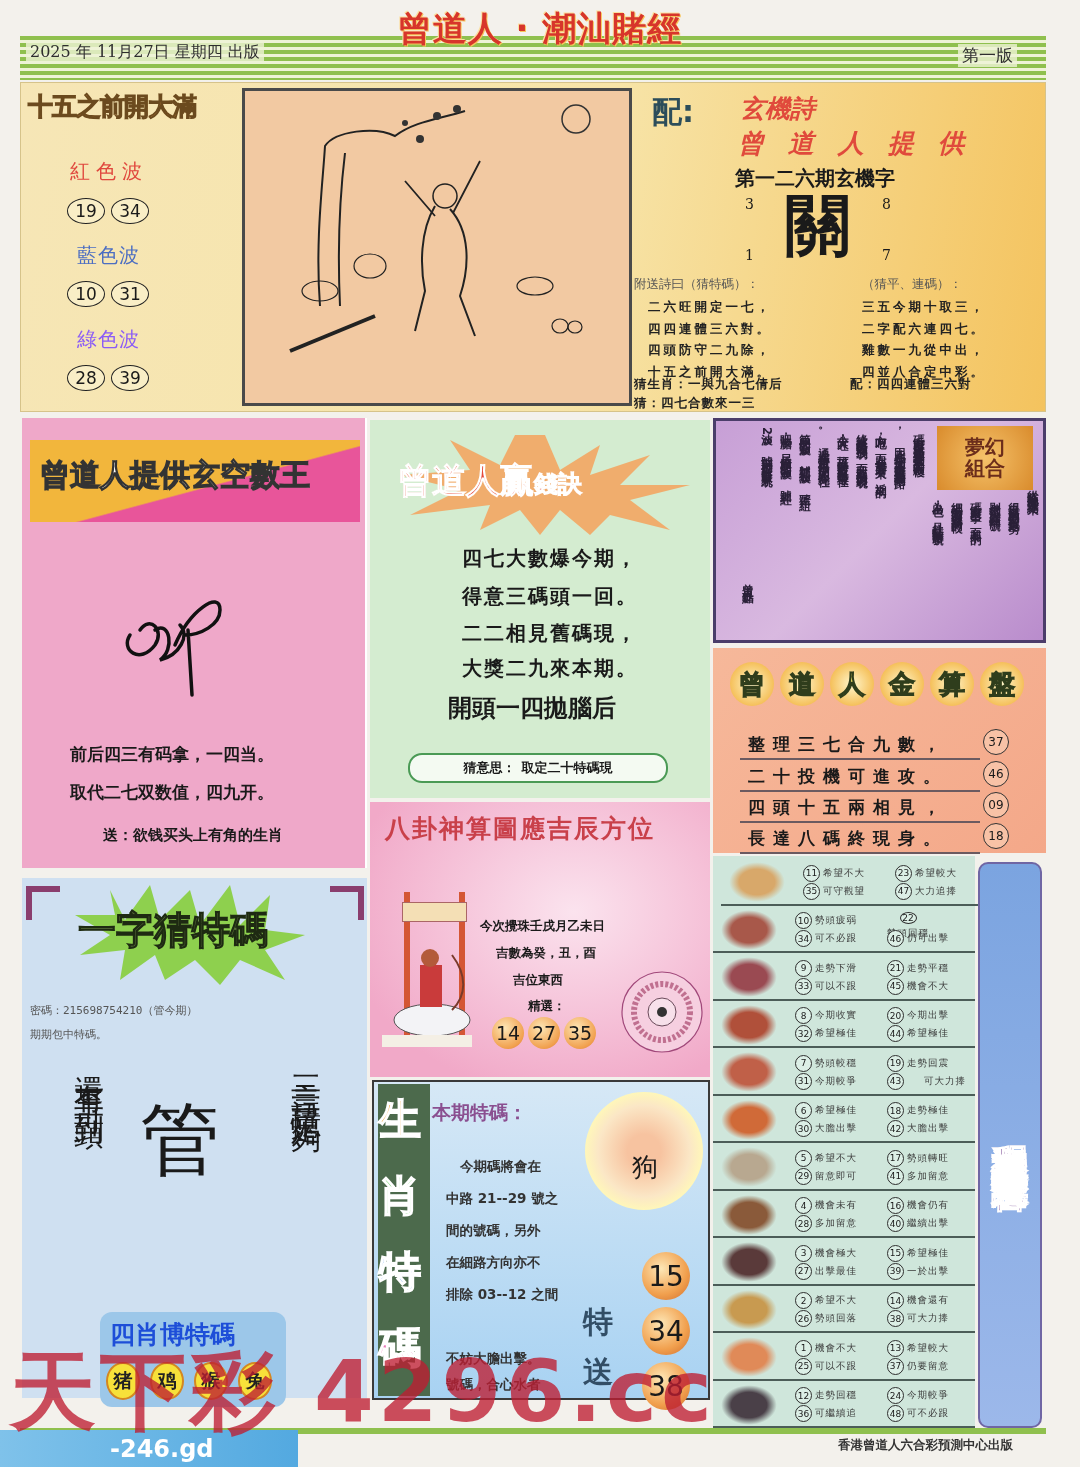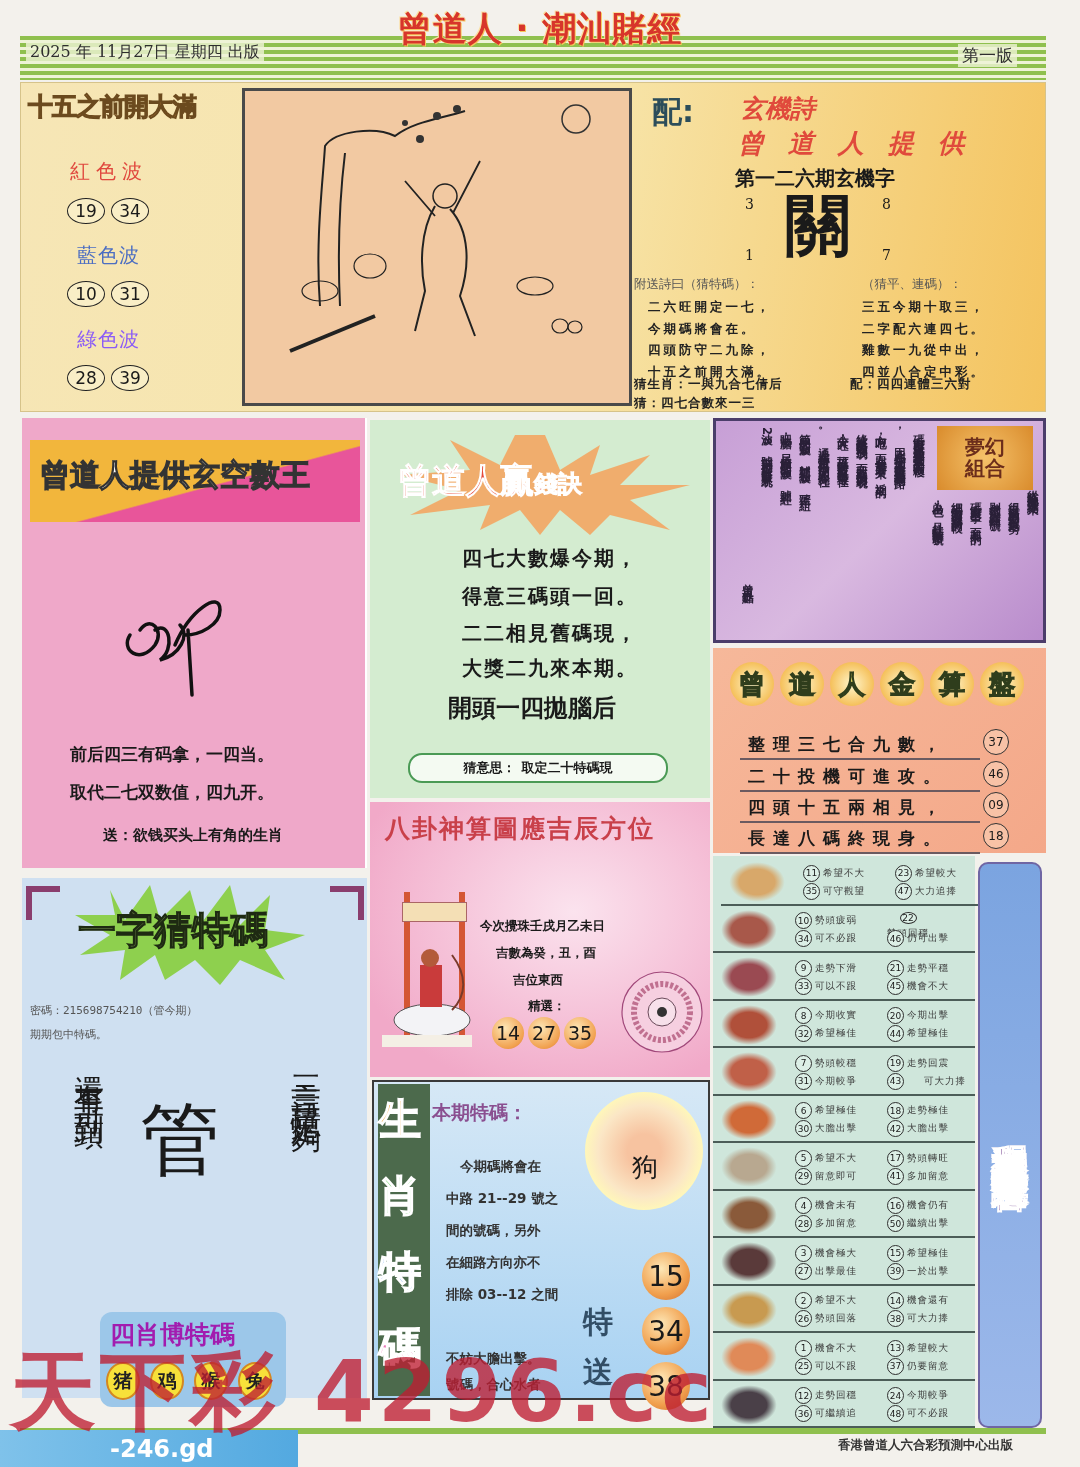--- a/index.html
+++ b/index.html
@@ -188,21 +188,21 @@
   }
   .small-note { font-size: 11px; color: #555; font-family: "DejaVu Sans Mono", monospace; }
   .vtext { writing-mode: vertical-rl; font-size: 30px; letter-spacing: 8px; font-family: "DejaVu Sans", sans-serif; }
   .big-guan { left: 140px; top: 1100px; font-size: 80px; font-family: "DejaVu Sans", sans-serif; line-height: 1; }
   .four-box {
     left: 100px; top: 1312px; width: 186px; height: 95px; border-radius: 12px;
     background: #9cc7e9;
   }
   .four-title {
     left: 110px; top: 1318px; font-family: "DejaVu Sans", sans-serif; font-weight: bold; font-size: 25px;
-    color: #a21caf;
+    color: #1d4ed8;
   }
   .yellow-ball {
     width: 34px; height: 38px; border-radius: 50%; background: #f7e13a; border: 2px solid #d48722;
     display: flex; align-items: center; justify-content: center; font-size: 19px; font-weight: bold;
     font-family: "DejaVu Sans", sans-serif; color: #222;
   }
 
   
   .zodiac-special-panel {
     left: 372px; top: 1080px; width: 338px; height: 320px;
@@ -329,21 +329,21 @@
 <div class="abs mystic-num" style="left:745px;top:196px;">3</div>
 <div class="abs mystic-num" style="left:882px;top:196px;">8</div>
 <div class="abs mystic-num" style="left:745px;top:247px;">1</div>
 <div class="abs mystic-num" style="left:882px;top:247px;">7</div>
 <div class="abs mystic-char">關</div>
 
 <div class="abs poem-sub" style="left:634px;top:276px;">附送詩曰（猜特碼）：</div>
 <div class="abs poem-sub" style="left:862px;top:276px;">（猜平、連碼）：</div>
 <div class="abs" style="left:648px;top:296px;line-height:21.5px;">
   <div class="poem-line">二六旺開定一七，</div>
-  <div class="poem-line">今期碼將會在。</div>
+  <div class="poem-line">四四連體三六對。</div>
   <div class="poem-line">四頭防守二九除，</div>
   <div class="poem-line">十五之前開大滿。</div>
 </div>
 <div class="abs" style="left:862px;top:296px;line-height:21.5px;">
   <div class="poem-line">三五今期十取三，</div>
   <div class="poem-line">二字配六連四七。</div>
   <div class="poem-line">雞數一九從中出，</div>
   <div class="poem-line">四並八合定中彩。</div>
 </div>
 <div class="abs poem-line" style="left:634px;top:376px;letter-spacing:1px;">猜生肖：一與九合七倩后</div>
@@ -643,21 +643,21 @@
       </div>
       <div class="z-cell" style="left: 82px; top: 24px;">
         <span class="z-num">28</span>
         <span class="z-txt">多加留意</span>
       </div>
       <div class="z-cell" style="left: 174px; top: 6px;">
         <span class="z-num">16</span>
         <span class="z-txt">機會仍有</span>
       </div>
       <div class="z-cell" style="left: 174px; top: 24px;">
-        <span class="z-num">50</span>
+        <span class="z-num">40</span>
         <span class="z-txt">繼續出擊</span>
       </div>
     </div>
     <div class="z-row" style="top: 1238px;">
       <div class="z-img" style="background: radial-gradient(rgb(90, 58, 58) 45%, transparent 70%);"></div>
       <div class="z-cell" style="left: 82px; top: 6px;">
         <span class="z-num">3</span>
         <span class="z-txt">機會極大</span>
       </div>
       <div class="z-cell" style="left: 82px; top: 24px;">

